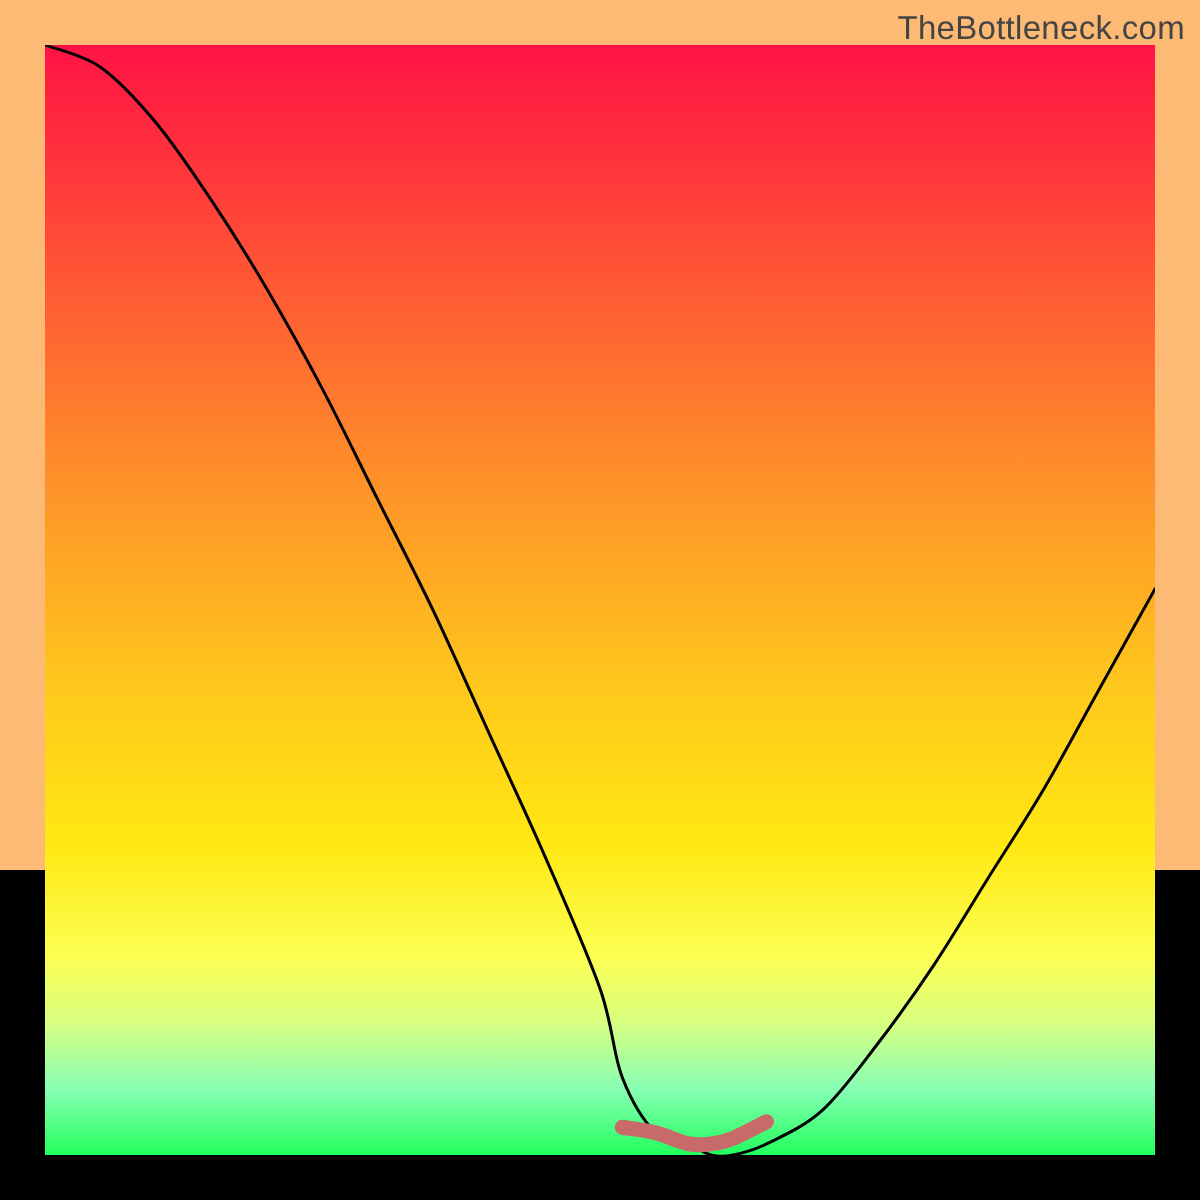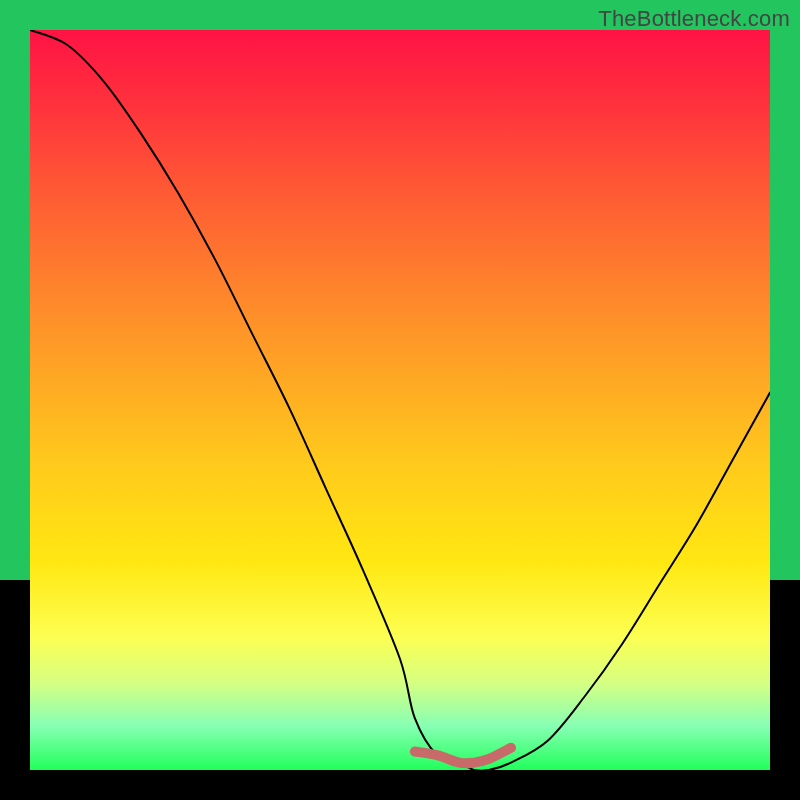--- a/index.html
+++ b/index.html
@@ -10,21 +10,21 @@
     background: #000;
     overflow: hidden;
     font-family: Arial, Helvetica, sans-serif;
   }
   .frame {
     position: absolute;
     left: 0;
     top: 0;
     width: 800px;
     height: 580px;
-    background: #22c55e;
+    background: #fdba74;
   }
   .plot {
     position: absolute;
     left: 30px;
     top: 30px;
     width: 740px;
     height: 740px;
     background: linear-gradient(to bottom,
        #ff1345 0%,
        #ff2b3e 8%,

